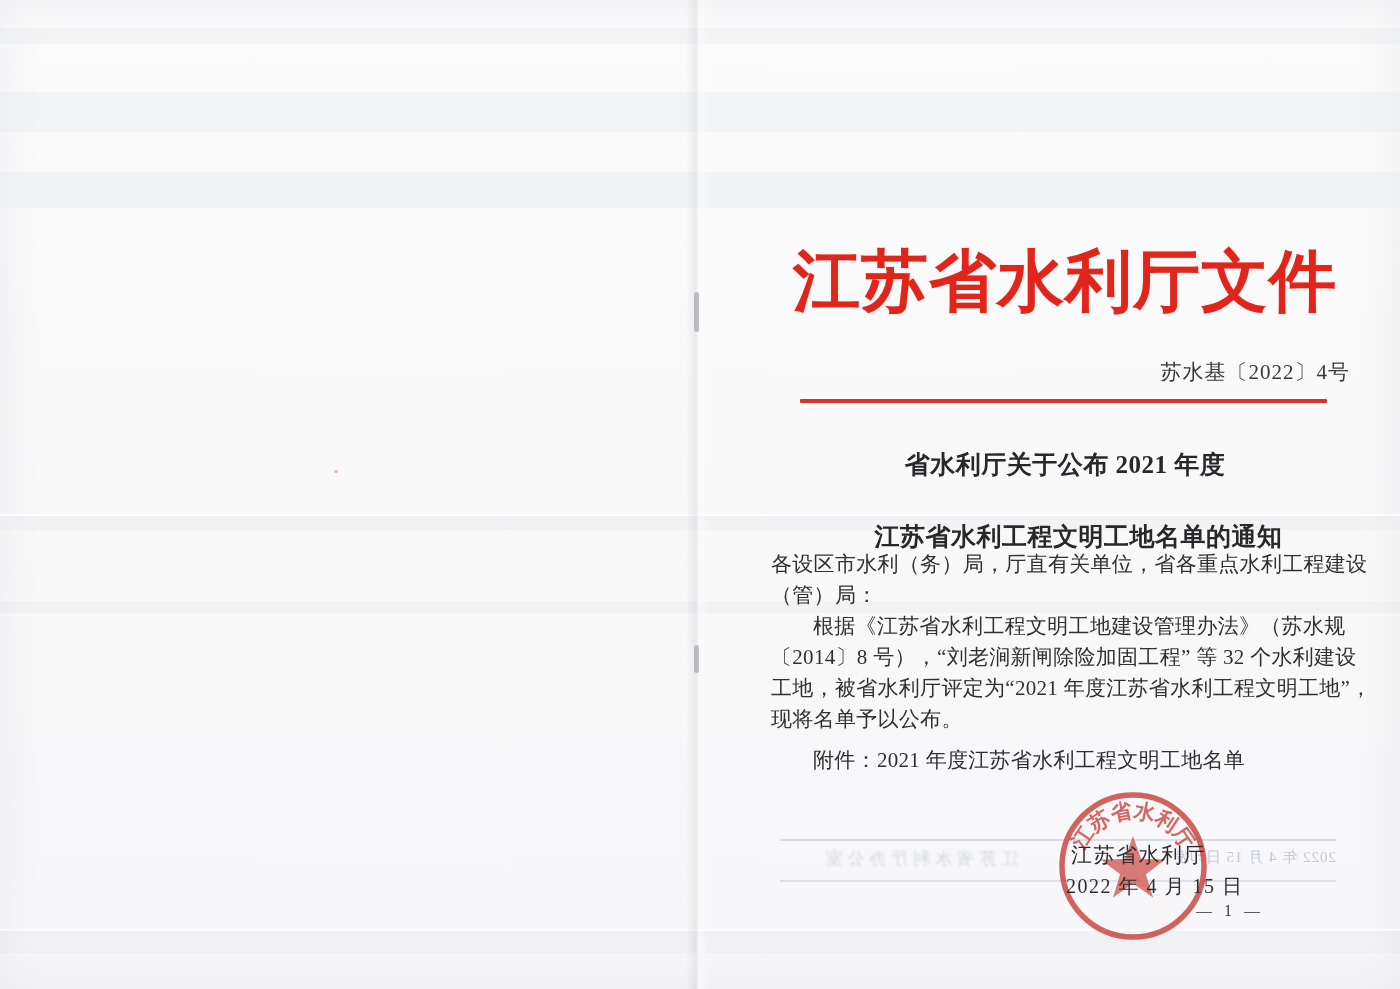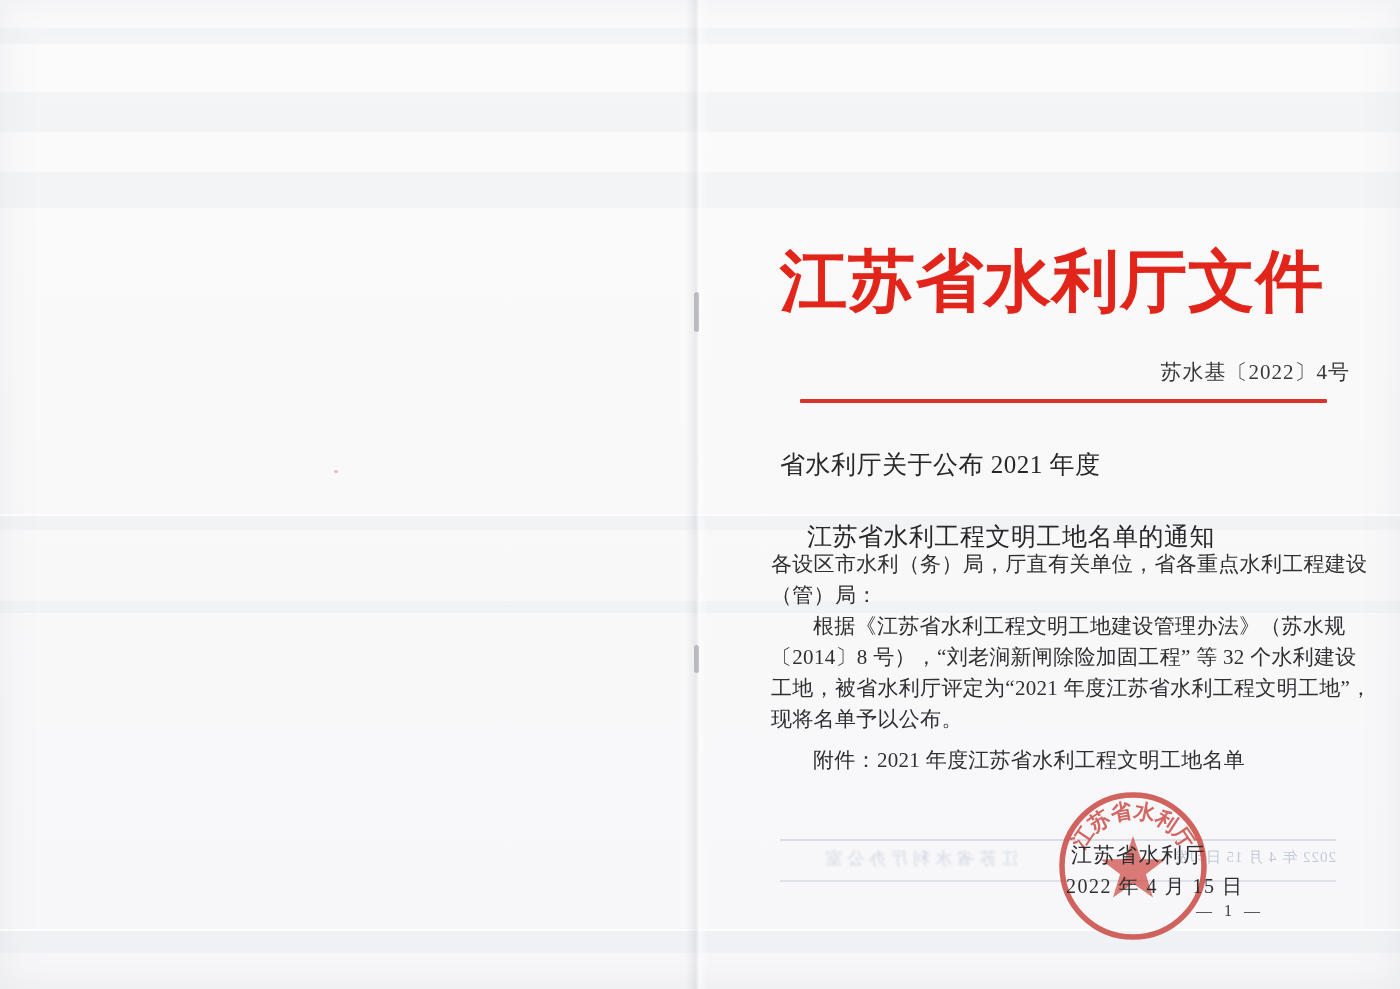--- a/index.html
+++ b/index.html
@@ -23,36 +23,36 @@
     background:linear-gradient(90deg,rgba(0,0,0,0) 0%,rgba(130,135,145,0.14) 45%,rgba(255,255,255,0.5) 60%,rgba(0,0,0,0) 100%);
   }
   .staple{
     position:absolute;left:694px;width:5px;border-radius:3px;
     background:rgba(90,95,105,0.35);box-shadow:0 0 2px rgba(255,255,255,0.8);
   }
   .speck{position:absolute;width:4px;height:3px;border-radius:50%;background:rgba(224,120,130,0.5);}
   
   .abs{position:absolute;white-space:pre;}
   .header-title{
-    left:780px;top:236px;width:570px;
+    left:780px;top:236px;width:570px;text-align:center;
     font-size:67px;font-weight:700;letter-spacing:1px;
     color:#e1251b;
     text-shadow:0 0 1px rgba(225,37,27,0.35);
   }
   .doc-number{
     left:780px;top:358px;width:570px;text-align:right;
     font-size:21px;color:#38383a;letter-spacing:1px;
   }
   .red-rule{
     position:absolute;left:800px;top:399px;width:527px;height:4px;
     background:#d8342c;border-radius:1px;
   }
   .notice-title{
-    left:780px;top:447px;width:570px;
-    font-size:25px;line-height:36px;font-weight:400;color:#28282a;
+    left:780px;top:447px;width:570px;text-align:center;
+    font-size:25px;line-height:36px;font-weight:700;color:#28282a;
     letter-spacing:0.5px;
   }
   .bodyline{
     position:absolute;left:771px;width:562px;
     font-size:21px;color:#303032;letter-spacing:0.3px;white-space:pre;
   }
   .indent{padding-left:42px;}
   .signer{left:1071px;top:841px;font-size:21px;color:#2e2e30;letter-spacing:1.5px;}
   .sign-date{left:1059px;top:873px;font-size:20px;color:#2e2e30;letter-spacing:1.5px;margin-left:7px;}
   .page-number{left:1196px;top:902px;font-size:16px;color:#3c3c40;letter-spacing:4px;}

